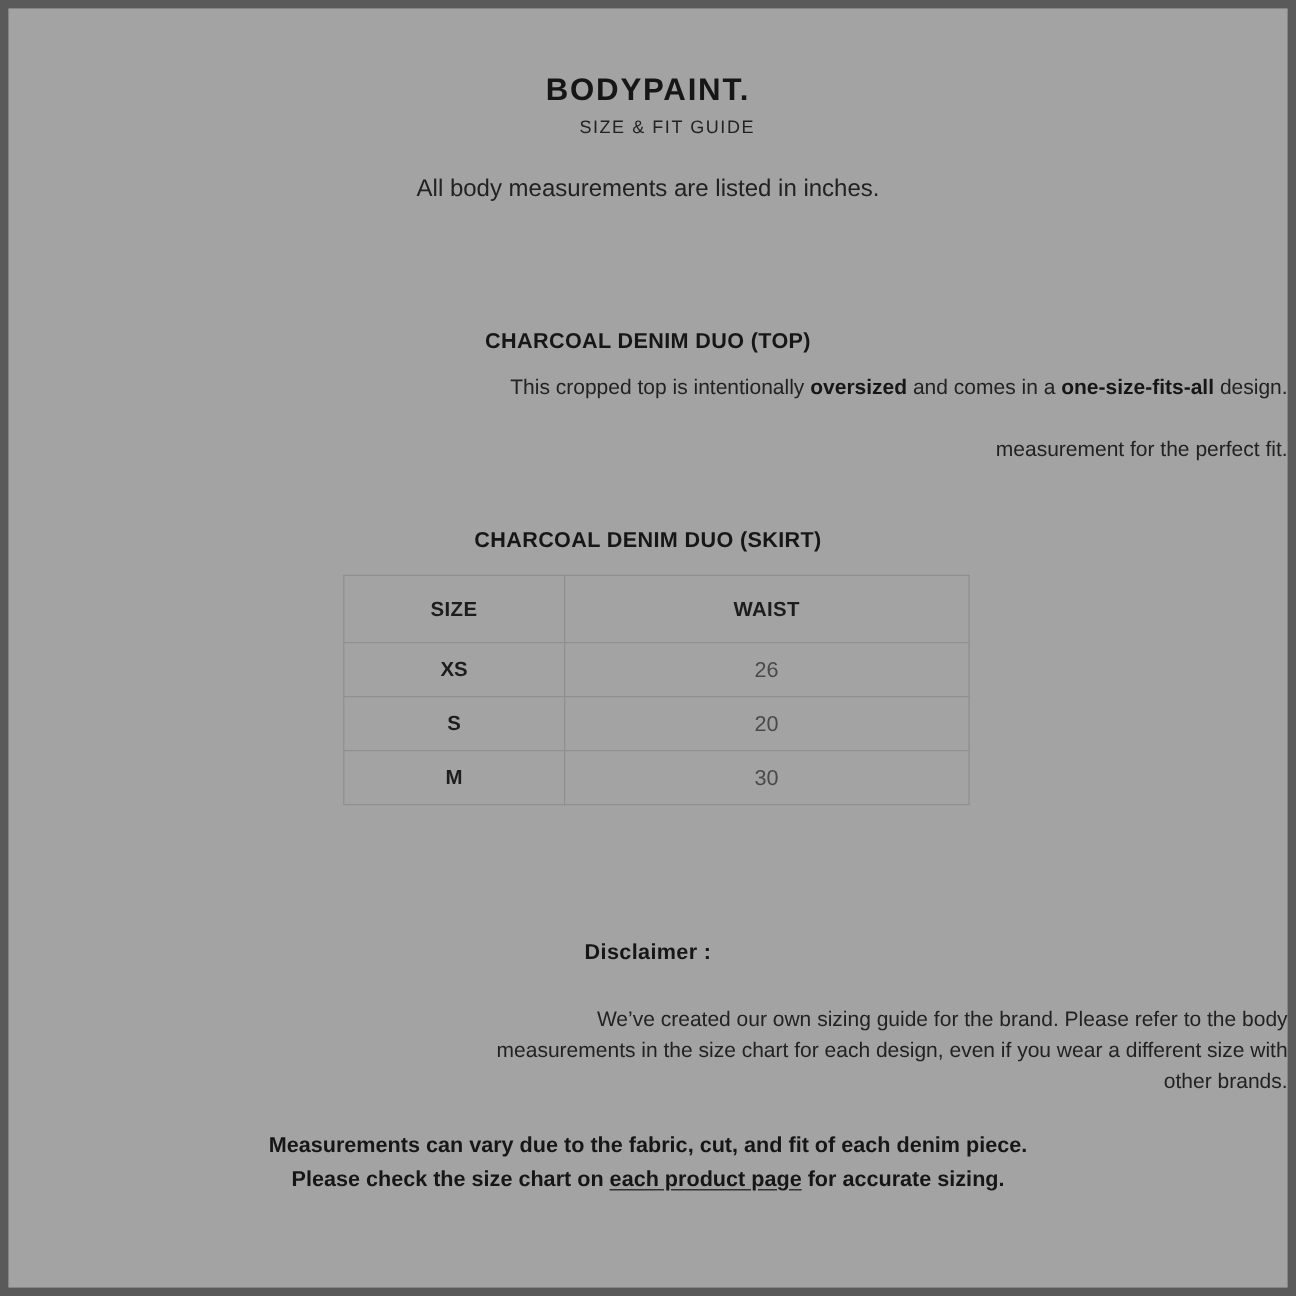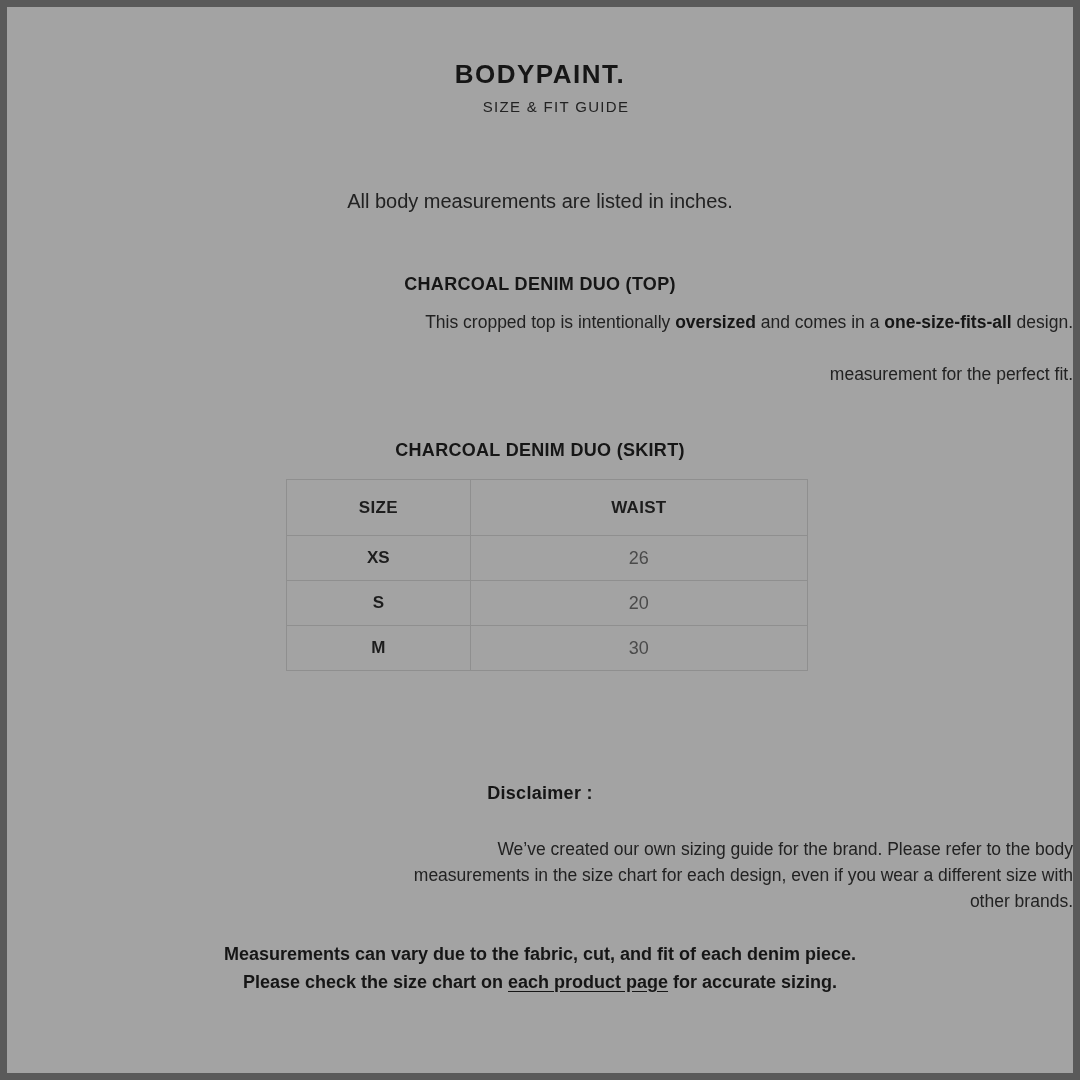--- a/index.html
+++ b/index.html
@@ -31,21 +31,20 @@
     top: 91px;
     font-size: 15px;
     letter-spacing: 1.3px;
     color: #222222;
     margin-left: 32px;
   }
   .note {
     top: 139px;
     font-size: 20px;
     color: #222222;
-    margin-top: 44px;
   }
   .section-heading {
     font-size: 18px;
     font-weight: bold;
     letter-spacing: 0.3px;
     color: #161616;
   }
   .top-heading { top: 267px; }
   .para {
     font-size: 17.5px;

